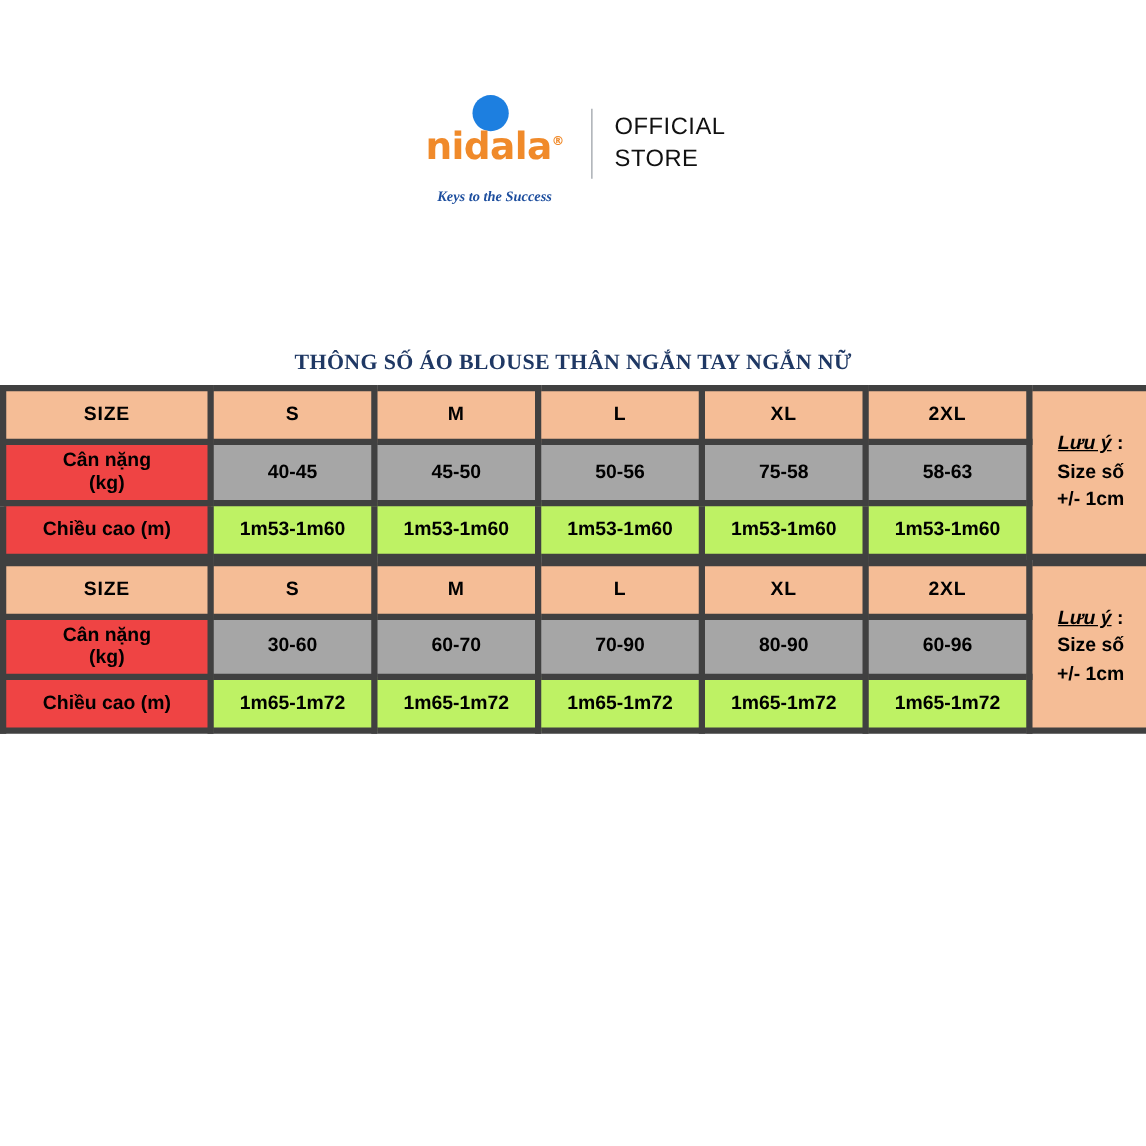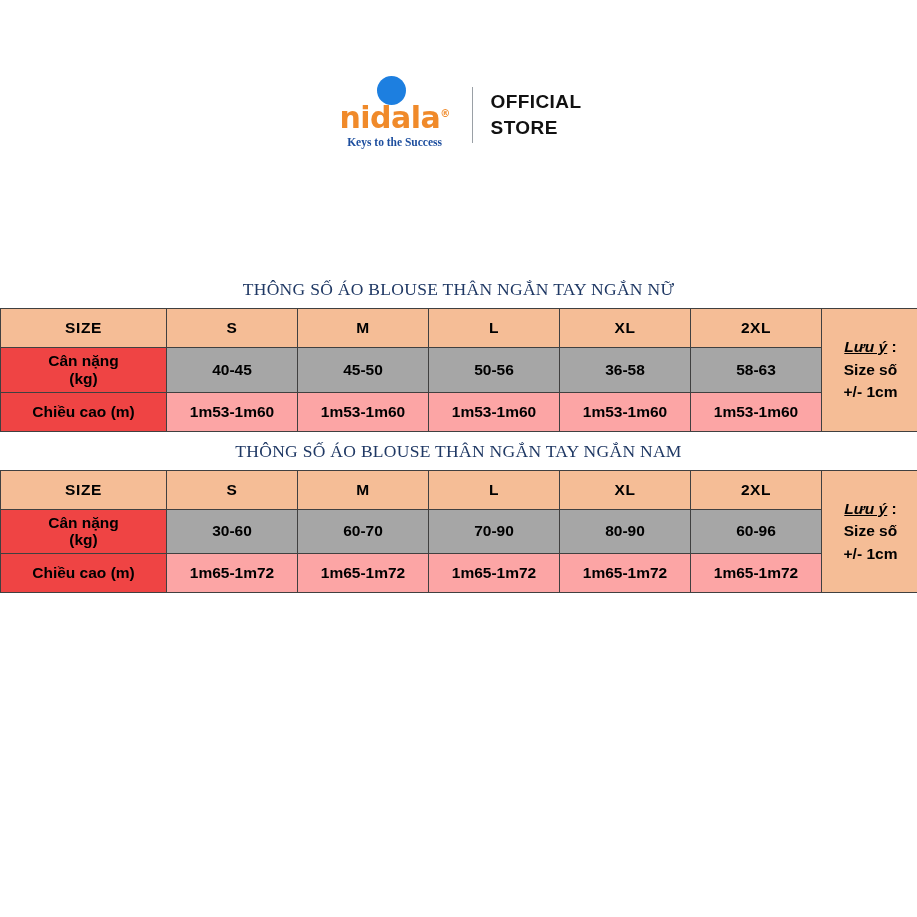--- a/index.html
+++ b/index.html
@@ -57,82 +57,83 @@
     color: #f08a2a;
     letter-spacing: -0.5px;
   }
   .logo-reg {
     font-size: 10px;
     vertical-align: super;
     color: #f08a2a;
   }
   .logo-tagline {
     position: absolute;
-    top: 66px;
+    top: 82px;
     left: 0;
     width: 118px;
     text-align: center;
     font-family: "Liberation Serif", serif;
+    font-style: italic;
     font-size: 11.5px;
     font-weight: bold;
     color: #1d4e9e;
   }
   .brand-divider {
     width: 1px;
     height: 56px;
     background: #9aa0a6;
   }
   .official-store {
     font-family: "Liberation Sans", sans-serif;
     font-size: 19px;
-    font-weight: bold;
+    font-weight: normal;
     color: #111111;
     line-height: 1.35;
     letter-spacing: 0.4px;
   }
 
   
   .sheet {
     position: absolute;
     top: 270px;
     left: 0;
     width: 917px;
   }
   .table-title {
     text-align: center;
     font-family: "Liberation Serif", serif;
     font-size: 17.5px;
-    font-weight: normal;
+    font-weight: bold;
     color: #1f3864;
     letter-spacing: 0.3px;
     padding: 9px 0 8px 0;
     background: #ffffff;
   }
   table.size-table {
     border-collapse: collapse;
     table-layout: fixed;
     width: 917px;
   }
   table.size-table td {
-    border: 1px solid #404040;
+    border: 5px solid #404040;
     text-align: center;
     vertical-align: middle;
     font-family: "Liberation Sans", sans-serif;
     font-size: 15.5px;
     font-weight: bold;
     color: #000000;
     padding: 4px 2px;
     height: 30px;
   }
   
   col.c-label { width: 166px; }
   col.c-size  { width: 131px; }
   col.c-note  { width: 98px; }
   .fill-grey  { background: #a6a6a6; margin-left: 36px; }
-  .fill-white { background: #fca5a5; }
+  .fill-white { background: #bef264; }
 
   td.label-cell {
     background: #ef4444;
     font-size: 15.5px;
     line-height: 1.15;
   }
   td.head-cell {
     background: #f5bd96;
     letter-spacing: 0.6px;
   }
@@ -197,35 +198,34 @@
         </td>
       </tr>
       <tr class="row-tall">
         <td class="label-cell">
           <div>Cân nặng</div>
           <div>(kg)</div>
         </td>
         <td class="fill-grey">40-45</td>
         <td class="fill-grey">45-50</td>
         <td class="fill-grey">50-56</td>
-        <td class="fill-grey">36-58</td>
+        <td class="fill-grey">75-58</td>
         <td class="fill-grey">58-63</td>
       </tr>
       <tr>
         <td class="label-cell">Chiều cao (m)</td>
         <td class="fill-white">1m53-1m60</td>
         <td class="fill-white">1m53-1m60</td>
         <td class="fill-white">1m53-1m60</td>
         <td class="fill-white">1m53-1m60</td>
         <td class="fill-white">1m53-1m60</td>
       </tr>
     </tbody>
   </table>
 
-  <div class="table-title">THÔNG SỐ ÁO BLOUSE THÂN NGẮN TAY NGẮN NAM</div>
   <table class="size-table">
     <colgroup>
       <col class="c-label">
         <col class="c-size">
         <col class="c-size">
         <col class="c-size">
         <col class="c-size">
         <col class="c-size">
         <col class="c-note">
     </colgroup>

